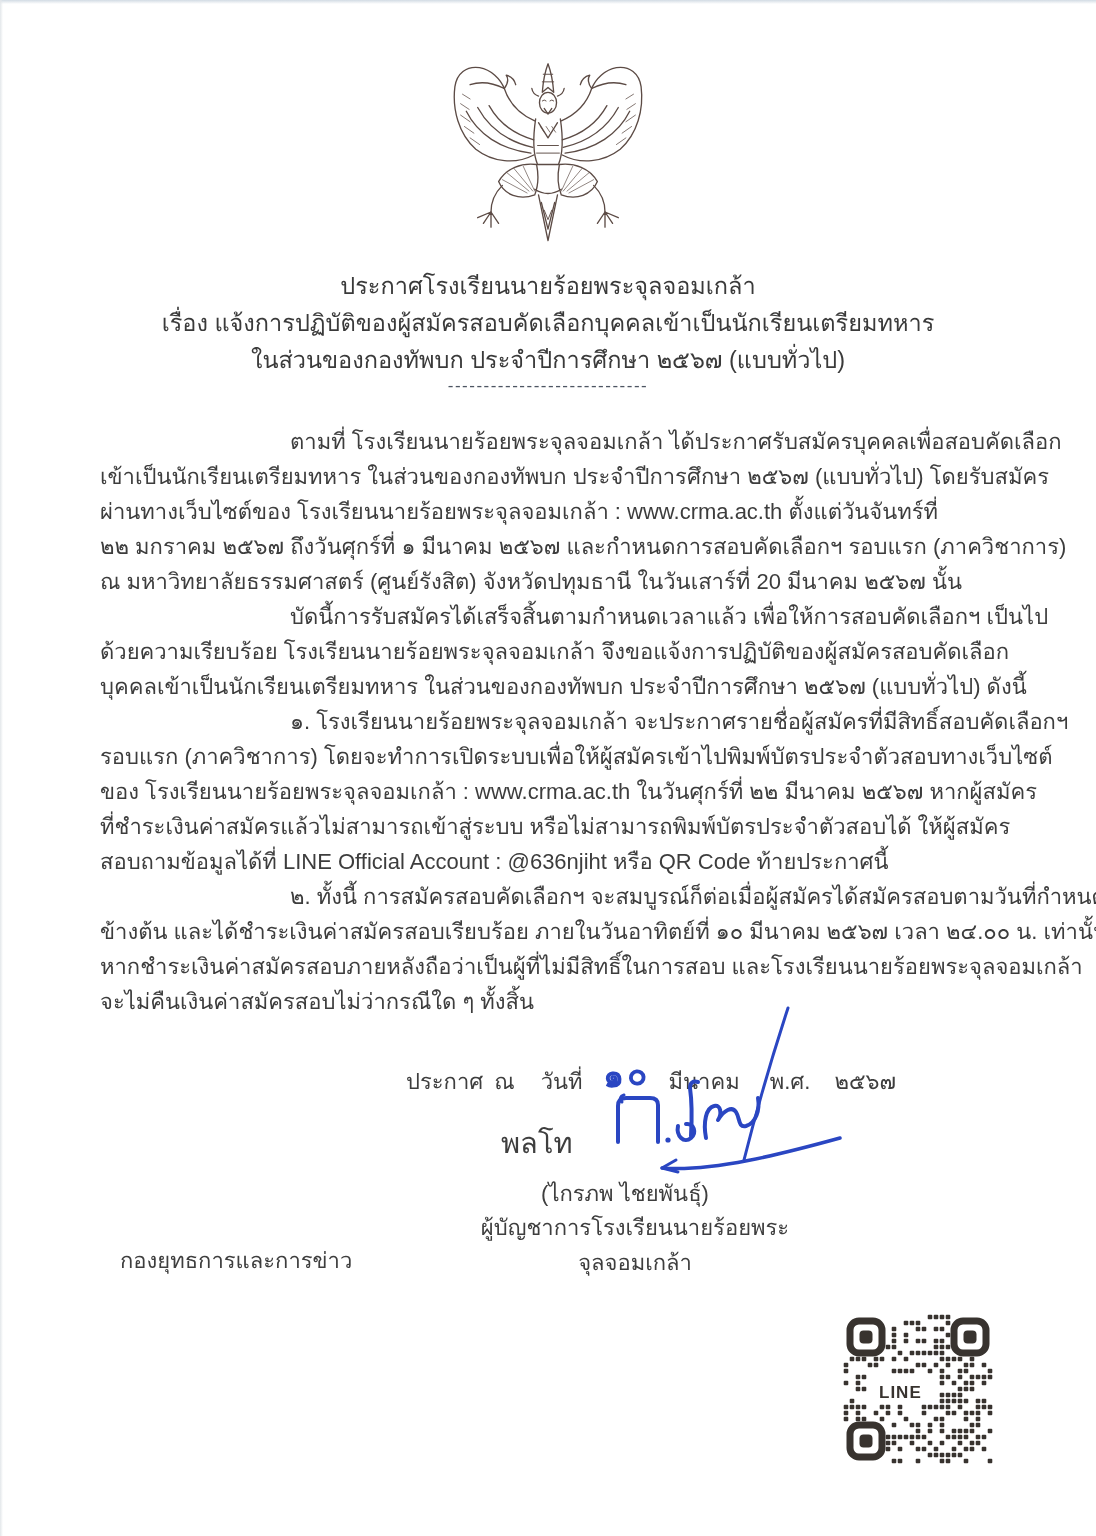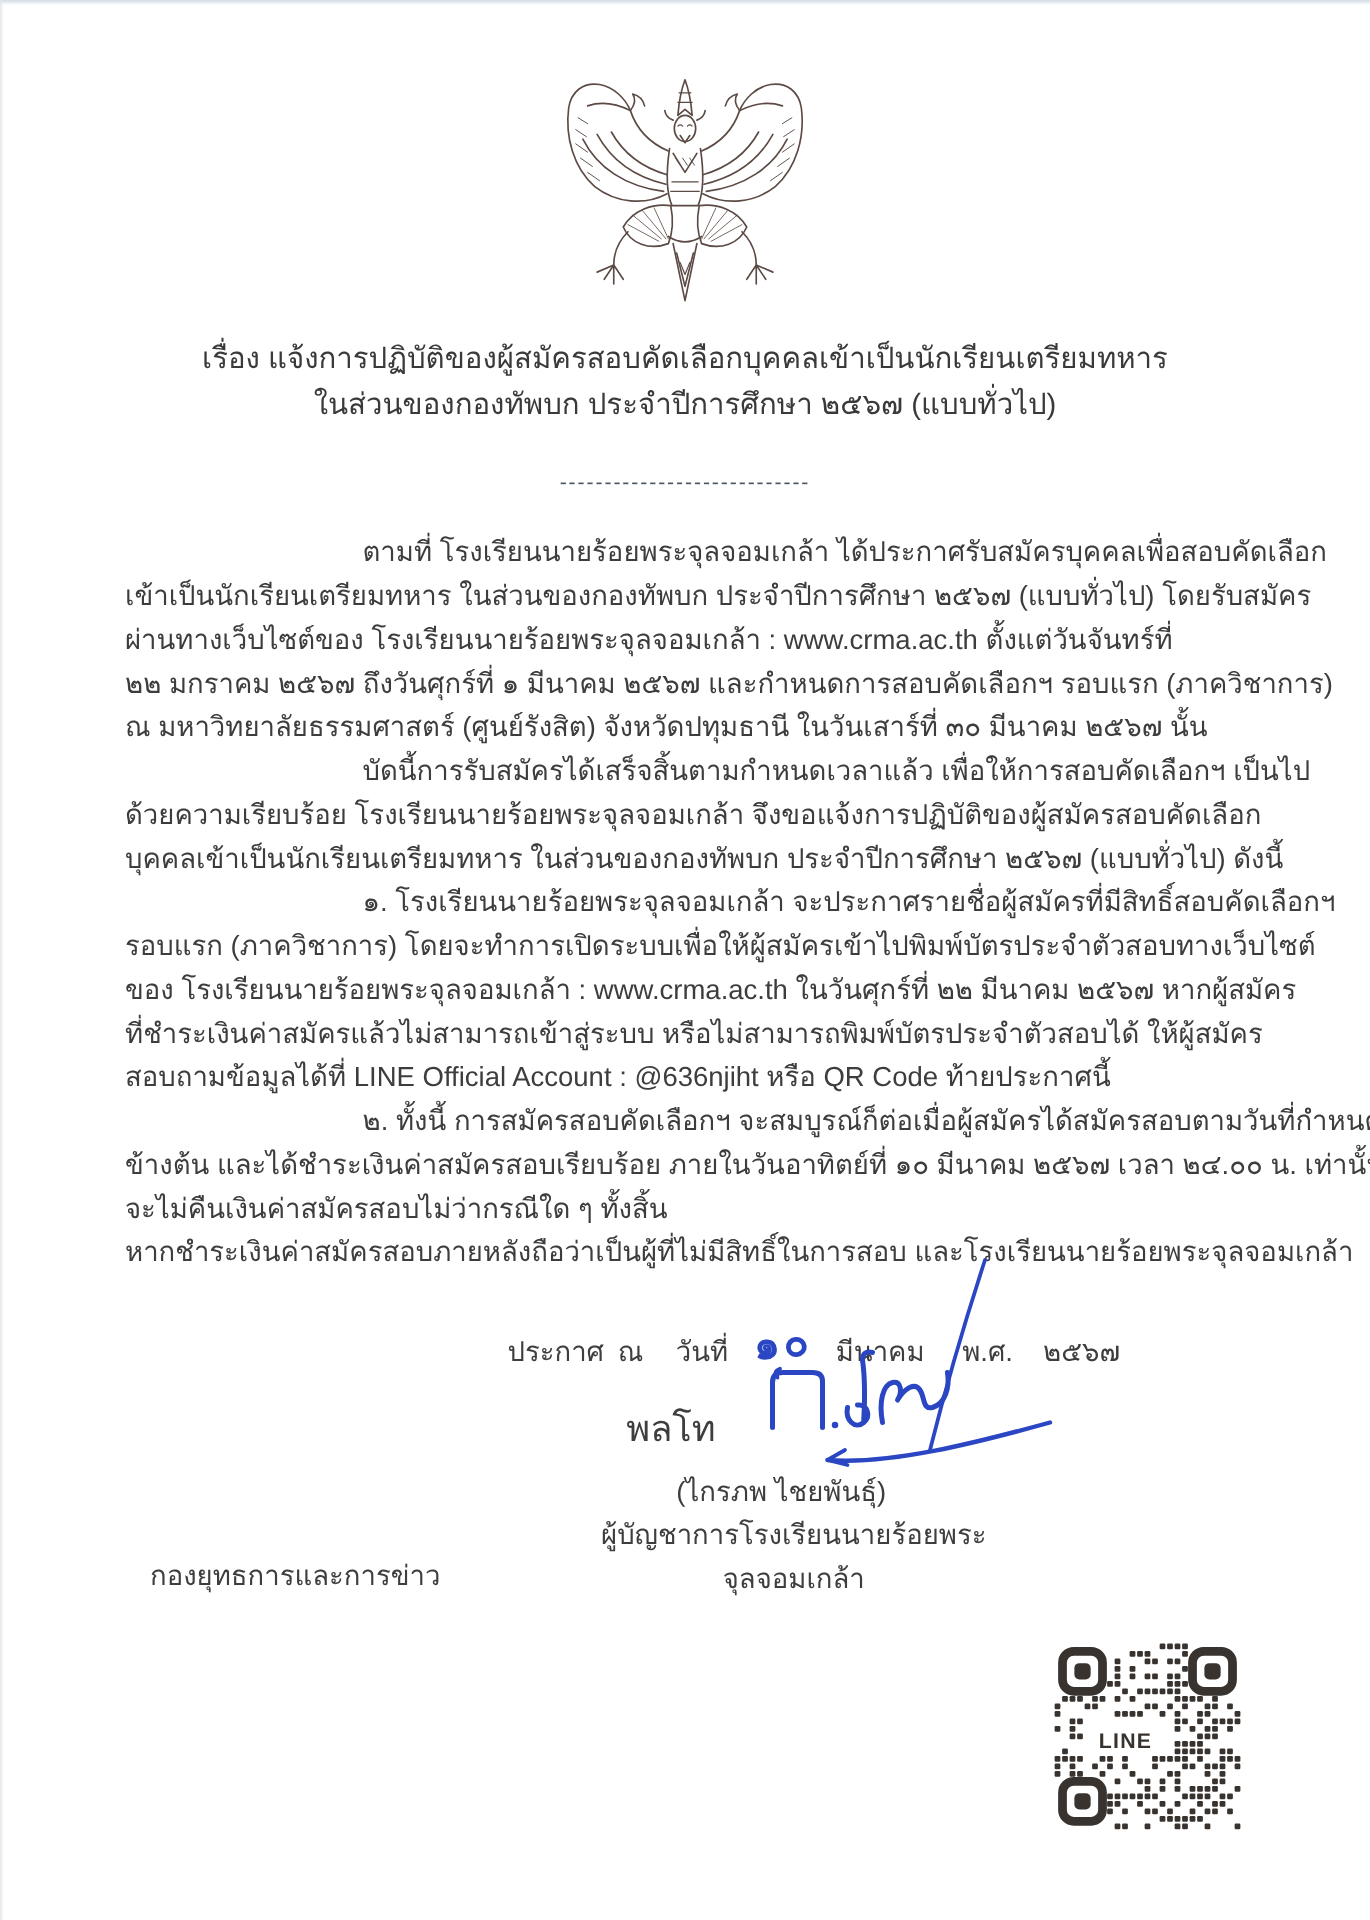--- a/index.html
+++ b/index.html
@@ -93,43 +93,44 @@
       <use href="#legL" transform="translate(220,0) scale(-1,1)"></use>
 
       <path d="M100,142 L110,190 L120,142"></path>
       <path d="M103,150 L110,178 L117,150"></path>
       <path d="M106,158 L110,168 L114,158" stroke-width="1"></path>
       <path d="M96,136 q14,9 28,0"></path>
     </g>
   </svg>
 
   <div class="title-block">
+    <div>ประกาศโรงเรียนนายร้อยพระจุลจอมเกล้า</div>
     <div>เรื่อง   แจ้งการปฏิบัติของผู้สมัครสอบคัดเลือกบุคคลเข้าเป็นนักเรียนเตรียมทหาร</div>
     <div>ในส่วนของกองทัพบก ประจำปีการศึกษา ๒๕๖๗ (แบบทั่วไป)</div>
   </div>
   <div class="divider">----------------------------</div>
 
   <div class="body-text">
     <div class="line indent">ตามที่ โรงเรียนนายร้อยพระจุลจอมเกล้า ได้ประกาศรับสมัครบุคคลเพื่อสอบคัดเลือก</div>
     <div class="line">เข้าเป็นนักเรียนเตรียมทหาร ในส่วนของกองทัพบก ประจำปีการศึกษา ๒๕๖๗ (แบบทั่วไป) โดยรับสมัคร</div>
     <div class="line">ผ่านทางเว็บไซต์ของ โรงเรียนนายร้อยพระจุลจอมเกล้า : www.crma.ac.th ตั้งแต่วันจันทร์ที่</div>
     <div class="line">๒๒ มกราคม ๒๕๖๗ ถึงวันศุกร์ที่ ๑ มีนาคม ๒๕๖๗ และกำหนดการสอบคัดเลือกฯ รอบแรก (ภาควิชาการ)</div>
-    <div class="line">ณ มหาวิทยาลัยธรรมศาสตร์ (ศูนย์รังสิต) จังหวัดปทุมธานี ในวันเสาร์ที่ ๓๐ มีนาคม ๒๕๖๗ นั้น</div>
+    <div class="line">ณ มหาวิทยาลัยธรรมศาสตร์ (ศูนย์รังสิต) จังหวัดปทุมธานี ในวันเสาร์ที่ 20 มีนาคม ๒๕๖๗ นั้น</div>
     <div class="line indent">บัดนี้การรับสมัครได้เสร็จสิ้นตามกำหนดเวลาแล้ว เพื่อให้การสอบคัดเลือกฯ เป็นไป</div>
     <div class="line">ด้วยความเรียบร้อย โรงเรียนนายร้อยพระจุลจอมเกล้า จึงขอแจ้งการปฏิบัติของผู้สมัครสอบคัดเลือก</div>
     <div class="line">บุคคลเข้าเป็นนักเรียนเตรียมทหาร ในส่วนของกองทัพบก ประจำปีการศึกษา ๒๕๖๗ (แบบทั่วไป) ดังนี้</div>
     <div class="line indent">๑. โรงเรียนนายร้อยพระจุลจอมเกล้า จะประกาศรายชื่อผู้สมัครที่มีสิทธิ์สอบคัดเลือกฯ</div>
     <div class="line">รอบแรก (ภาควิชาการ) โดยจะทำการเปิดระบบเพื่อให้ผู้สมัครเข้าไปพิมพ์บัตรประจำตัวสอบทางเว็บไซต์</div>
     <div class="line">ของ โรงเรียนนายร้อยพระจุลจอมเกล้า : www.crma.ac.th ในวันศุกร์ที่ ๒๒ มีนาคม ๒๕๖๗  หากผู้สมัคร</div>
     <div class="line">ที่ชำระเงินค่าสมัครแล้วไม่สามารถเข้าสู่ระบบ หรือไม่สามารถพิมพ์บัตรประจำตัวสอบได้ ให้ผู้สมัคร</div>
     <div class="line">สอบถามข้อมูลได้ที่ LINE Official Account : @636njiht  หรือ QR Code ท้ายประกาศนี้</div>
     <div class="line indent">๒. ทั้งนี้ การสมัครสอบคัดเลือกฯ จะสมบูรณ์ก็ต่อเมื่อผู้สมัครได้สมัครสอบตามวันที่กำหนด</div>
     <div class="line">ข้างต้น และได้ชำระเงินค่าสมัครสอบเรียบร้อย ภายในวันอาทิตย์ที่ ๑๐ มีนาคม ๒๕๖๗ เวลา ๒๔.๐๐ น. เท่านั้น</div>
+    <div class="line">หากชำระเงินค่าสมัครสอบภายหลังถือว่าเป็นผู้ที่ไม่มีสิทธิ์ในการสอบ และโรงเรียนนายร้อยพระจุลจอมเกล้า</div>
     <div class="line">จะไม่คืนเงินค่าสมัครสอบไม่ว่ากรณีใด ๆ ทั้งสิ้น</div>
-    <div class="line">หากชำระเงินค่าสมัครสอบภายหลังถือว่าเป็นผู้ที่ไม่มีสิทธิ์ในการสอบ และโรงเรียนนายร้อยพระจุลจอมเกล้า</div>
   </div>
 
   <div class="announce-line">
     <span class="w1">ประกาศ</span><span class="w2">ณ</span><span class="w3">วันที่</span><span class="hand-day">๑๐</span><span class="w4">มีนาคม</span><span class="w5">พ.ศ.</span><span>๒๕๖๗</span>
   </div>
 
   <svg class="signature-svg" viewBox="0 0 272 178">
     <g stroke="#2a46c2" fill="none" stroke-width="4" stroke-linecap="round" stroke-linejoin="round">
 
       <path d="M152,158 C162,118 180,55 196,6" stroke-width="3"></path>

